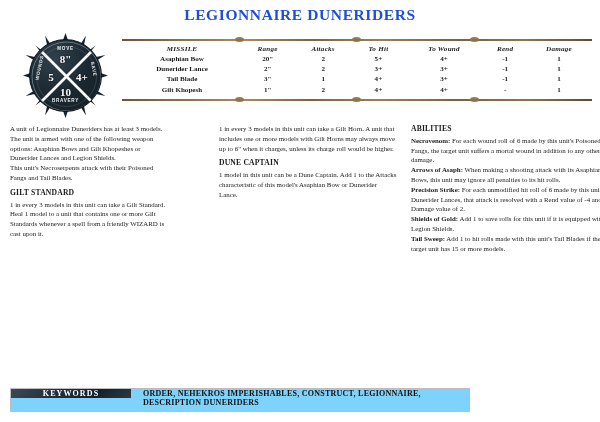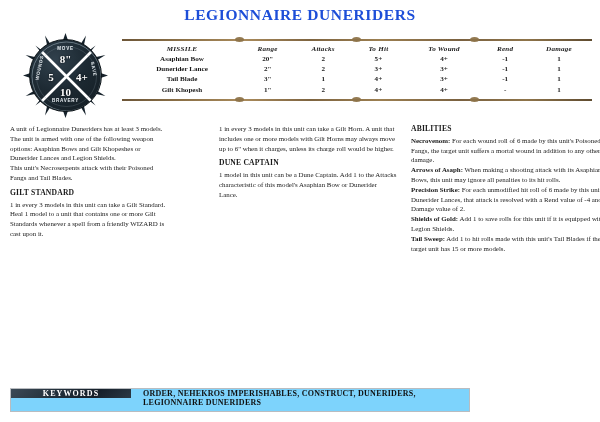--- a/index.html
+++ b/index.html
@@ -352,14 +352,14 @@
         <p class="ability para"><span class="ab-name">Tail Sweep:</span><span> Add 1 to hit rolls made with this unit's Tail Blades if the target unit has 15 or more models.</span></p>
       </div>
   </div>
 
 </div>
 
 <div id="keywords-bar">
   <div id="keywords-label-box">
     <span id="keywords-label">KEYWORDS</span>
   </div>
-  <div id="keywords-values">ORDER, NEHEKROS IMPERISHABLES, CONSTRUCT, DUNERIDERS, LEGIONNAIRE DUNERIDERS</div>
+  <div id="keywords-values">ORDER, NEHEKROS IMPERISHABLES, CONSTRUCT, LEGIONNAIRE, DESCRIPTION DUNERIDERS</div>
 </div>
 
 </body></html>

